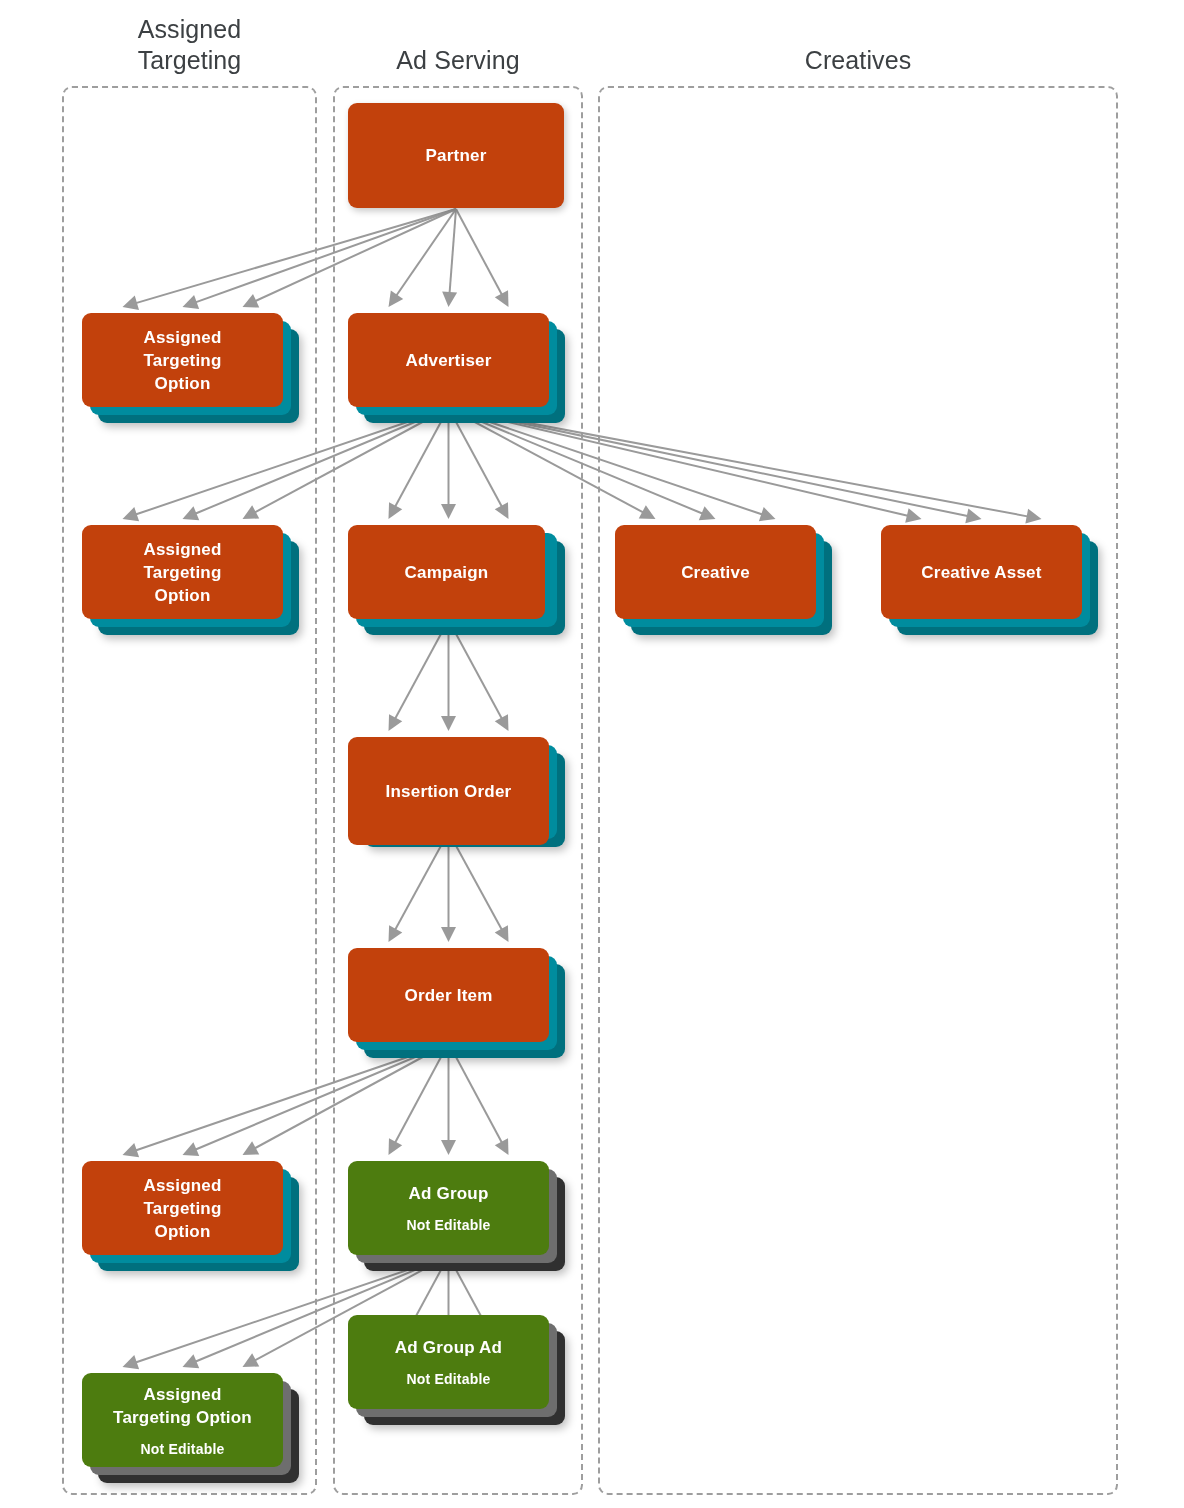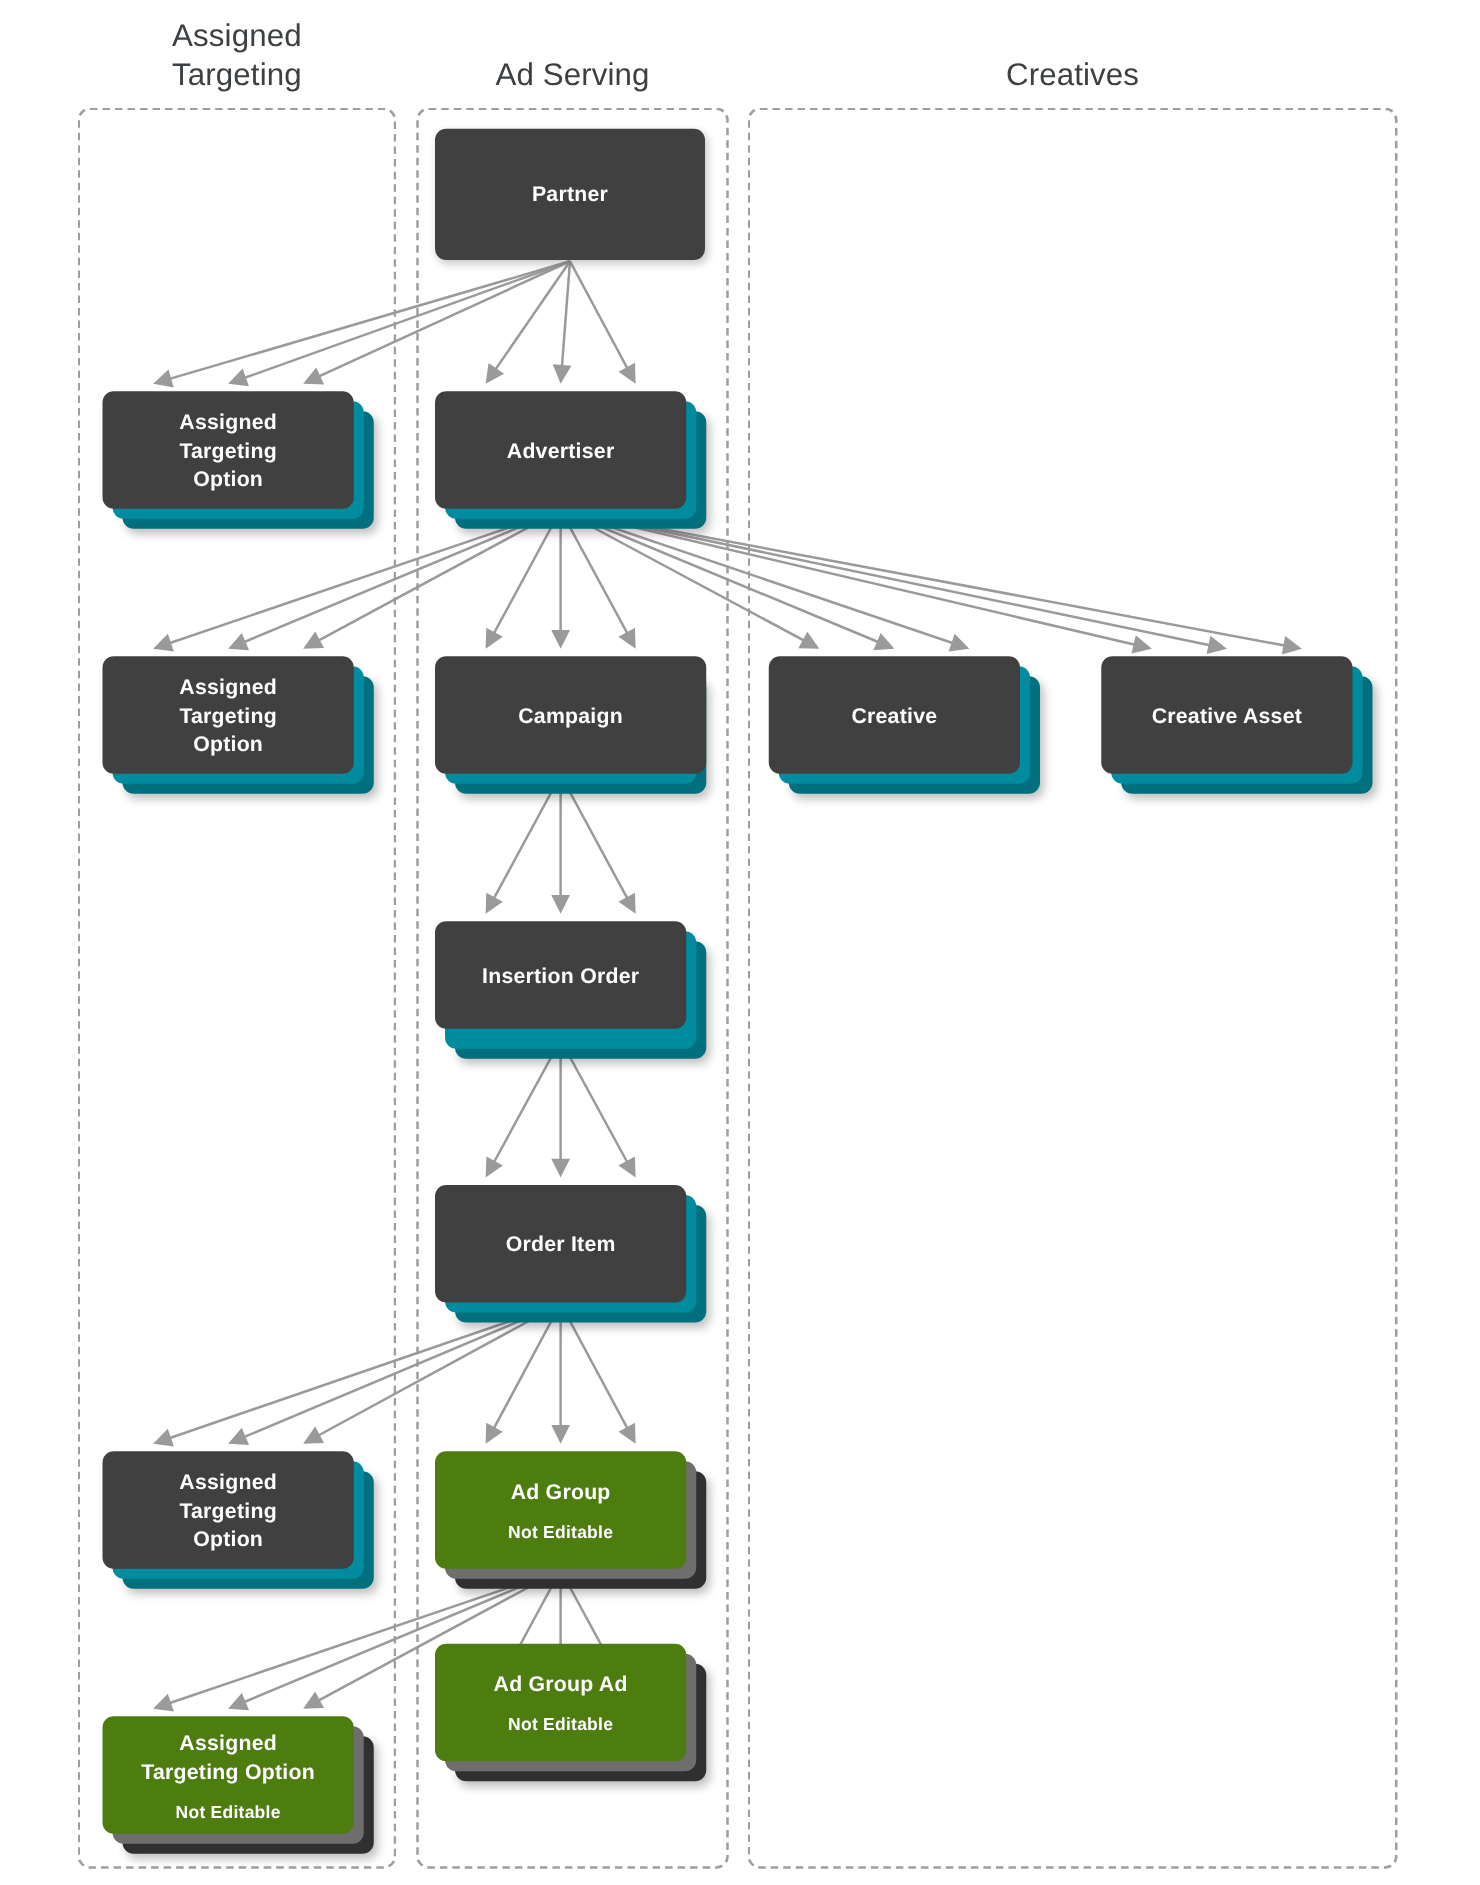--- a/index.html
+++ b/index.html
@@ -67,21 +67,21 @@
   }
   
   .node.single .layer.l1 {
     box-shadow: 2px 3px 7px rgba(0,0,0,0.22);
   }
   .node.stacked .layer.l3 {
     box-shadow: 3px 4px 8px rgba(0,0,0,0.25);
   }
 
   
-  .cyan .l1 { background: #404040; }
+  .cyan .l1 { background: #c2410c; }
   .cyan .l2 { background: #008c9e; }
   .cyan .l3 { background: #00707e; }
 
   
   .gray .l1 { background: #4d7c0f; }
   .gray .l2 { background: #6e6e6e; }
   .gray .l3 { background: #303030; }
 
   .node-label {
     color: #ffffff;
@@ -259,42 +259,42 @@
         <div class="layer l2" style="width: 201px; height: 94px;"></div>
         <div class="layer l1" style="width: 201px; height: 94px;">
           <div class="node-label">Assigned
 Targeting
 Option</div>
         </div>
       </div>
       <div class="node cyan stacked" style="left: 348px; top: 525px; width: 217px; height: 110px;">
         <div class="layer l3" style="width: 201px; height: 94px;"></div>
         <div class="layer l2" style="width: 201px; height: 94px;"></div>
-        <div class="layer l1" style="width: 217px; height: 94px;">
+        <div class="layer l1" style="width: 197px; height: 94px;">
           <div class="node-label">Campaign</div>
         </div>
       </div>
       <div class="node cyan stacked" style="left: 615px; top: 525px; width: 217px; height: 110px;">
         <div class="layer l3" style="width: 201px; height: 94px;"></div>
         <div class="layer l2" style="width: 201px; height: 94px;"></div>
         <div class="layer l1" style="width: 201px; height: 94px;">
           <div class="node-label">Creative</div>
         </div>
       </div>
       <div class="node cyan stacked" style="left: 881px; top: 525px; width: 217px; height: 110px;">
         <div class="layer l3" style="width: 201px; height: 94px;"></div>
         <div class="layer l2" style="width: 201px; height: 94px;"></div>
         <div class="layer l1" style="width: 201px; height: 94px; align-items: center;">
           <div class="node-label">Creative Asset</div>
         </div>
       </div>
       <div class="node cyan stacked" style="left: 348px; top: 737px; width: 217px; height: 110px;">
         <div class="layer l3" style="width: 201px; height: 94px;"></div>
         <div class="layer l2" style="width: 201px; height: 94px;"></div>
-        <div class="layer l1" style="width: 201px; height: 86px;">
+        <div class="layer l1" style="width: 201px; height: 108px;">
           <div class="node-label">Insertion Order</div>
         </div>
       </div>
       <div class="node cyan stacked" style="left: 348px; top: 948px; width: 217px; height: 110px;">
         <div class="layer l3" style="width: 201px; height: 94px;"></div>
         <div class="layer l2" style="width: 201px; height: 94px;"></div>
         <div class="layer l1" style="width: 201px; height: 94px;">
           <div class="node-label">Order Item</div>
         </div>
       </div>

